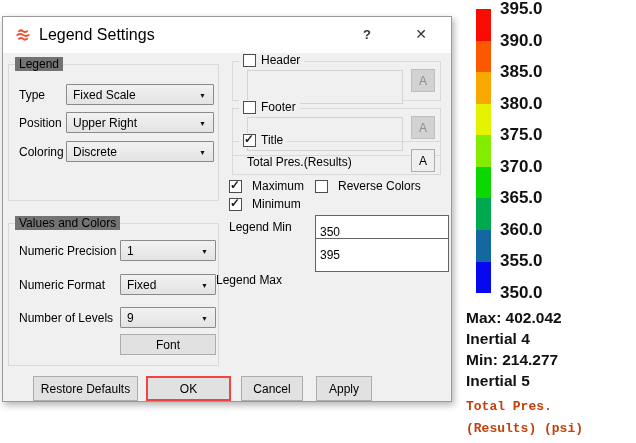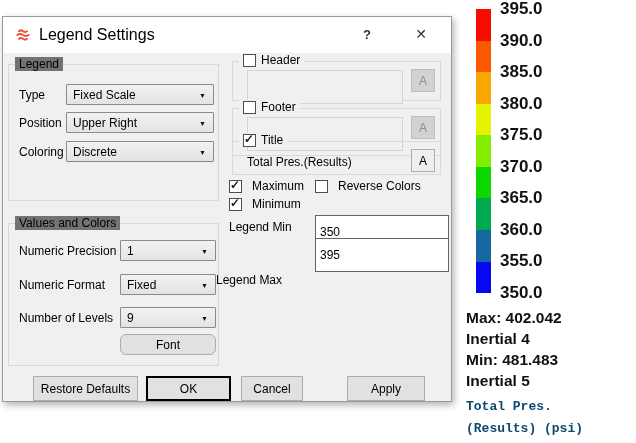--- a/index.html
+++ b/index.html
@@ -41,34 +41,34 @@
             font-size:12px; white-space:nowrap; }
   .tinput { position:absolute; height:22px; border:1px solid #646464; background:#fff;
             font-size:12px; padding:16px 4px; font-family:"Liberation Sans",sans-serif; }
   .tinput:disabled { background:#f0f0f0; border:1px solid #d4d4d4; }
   .a-btn { position:absolute; width:24px; height:23px; border:1px solid #adadad; background:#efefef;
            font-size:12px; color:#000; display:flex; align-items:center; justify-content:center;
            cursor:default; }
   .a-btn.disabled { background:#d2d2d2; color:#8e8e8e; border-color:#bfbfbf; }
   .btn { position:absolute; height:25px; background:#e1e1e1; border:1px solid #adadad;
          font-size:12px; font-family:"Liberation Sans",sans-serif; color:#000; cursor:default; }
-  .btn.focused { border:2px solid #000000; }
+  .btn.focused { border:2px solid #ef4444; }
   .static-text { position:absolute; font-size:12px; white-space:nowrap; }
 
   
   .colorbar { position:absolute; left:476px; top:9px; width:15px; height:284px;
               display:flex; flex-direction:column; }
   .colorbar .seg { flex:1 1 auto; }
   .cb-labels { position:absolute; left:500px; top:0; }
   .cb-labels span { position:absolute; left:0; height:18px; line-height:18px;
                     font-size:17px; font-weight:bold; color:#111; white-space:nowrap; }
   .legend-info { position:absolute; left:466px; top:307px; font-size:15.5px; font-weight:bold;
                  color:#111; line-height:21px; white-space:nowrap; }
   .legend-units { position:absolute; left:466px; top:396px; font-size:13px; font-weight:bold;
-                  font-family:"Liberation Mono","DejaVu Sans Mono",monospace; color:#0c4a6e;
+                  font-family:"Liberation Mono","DejaVu Sans Mono",monospace; color:#c2410c;
                   line-height:22px; white-space:nowrap; }
 </style>
 </head>
 <body>
 
 <div class="stage">
 
   <div class="dialog">
 
     <div class="titlebar">
@@ -120,21 +120,21 @@
         <span>Fixed</span>
         <span class="combo-arrow">▼</span>
       </div>
 
       <span class="row-label" style="left:10px; top:87px;">Number of Levels</span>
       <div class="combo" style="left:111px; top:83px; width:96px;">
         <span>9</span>
         <span class="combo-arrow">▼</span>
       </div>
 
-      <button class="btn" style="left:111px; top:110px; width:96px; height:21px;border-radius:6px;">Font</button>
+      <button class="btn" style="left:111px; top:110px; width:96px; height:21px;">Font</button>
     </div>
 
     <div class="groupbox" style="left:229px; top:44px; width:209px; height:40px;">
       <span class="gb-check">
         <span class="cb"></span>
         <span>Header</span>
       </span>
       <input class="tinput" style="left: 14px; top: 8px; width: 156px;" disabled="" value="">
       <span class="a-btn disabled" style="left:178px; top:7px;">A</span>
     </div>
@@ -171,21 +171,21 @@
     </div>
 
     <span class="row-label" style="left:226px; top:203px;">Legend Min</span>
     <input class="tinput" style="left: 312px; top: 198px; width: 134px;" value="350">
     <span class="row-label" style="left:213px; top:226px;margin-top:30px;">Legend Max</span>
     <input class="tinput" style="left: 312px; top: 221px; width: 134px;" value="395">
 
     <button class="btn" style="left:30px; top:359px; width:105px;">Restore Defaults</button>
     <button class="btn focused" style="left:143px; top:359px; width:85px;">OK</button>
     <button class="btn" style="left:238px; top:359px; width:62px;">Cancel</button>
-    <button class="btn" style="left:344px; top:359px; width:78px;">Apply</button>
+    <button class="btn" style="left:313px; top:359px; width:56px;">Apply</button>
   </div>
 
   <div class="colorbar">
     <div class="seg" style="background: rgb(248, 12, 0);"></div>
     <div class="seg" style="background: rgb(252, 88, 0);"></div>
     <div class="seg" style="background: rgb(248, 168, 0);"></div>
     <div class="seg" style="background: rgb(228, 244, 0);"></div>
     <div class="seg" style="background: rgb(132, 236, 0);"></div>
     <div class="seg" style="background: rgb(12, 216, 0);"></div>
     <div class="seg" style="background: rgb(0, 168, 80);"></div>
@@ -202,21 +202,21 @@
     <span style="top:158px">370.0</span>
     <span style="top:189px">365.0</span>
     <span style="top:221px">360.0</span>
     <span style="top:252px">355.0</span>
     <span style="top:284px">350.0</span>
   </div>
 
   <div class="legend-info">
     <div>Max: 402.042</div>
     <div>Inertial 4</div>
-    <div>Min: 481.483</div>
+    <div>Min: 214.277</div>
     <div>Inertial 5</div>
   </div>
 
   <div class="legend-units">
     <div>Total Pres.</div>
     <div>(Results) (psi)</div>
   </div>
 
 </div>
 

